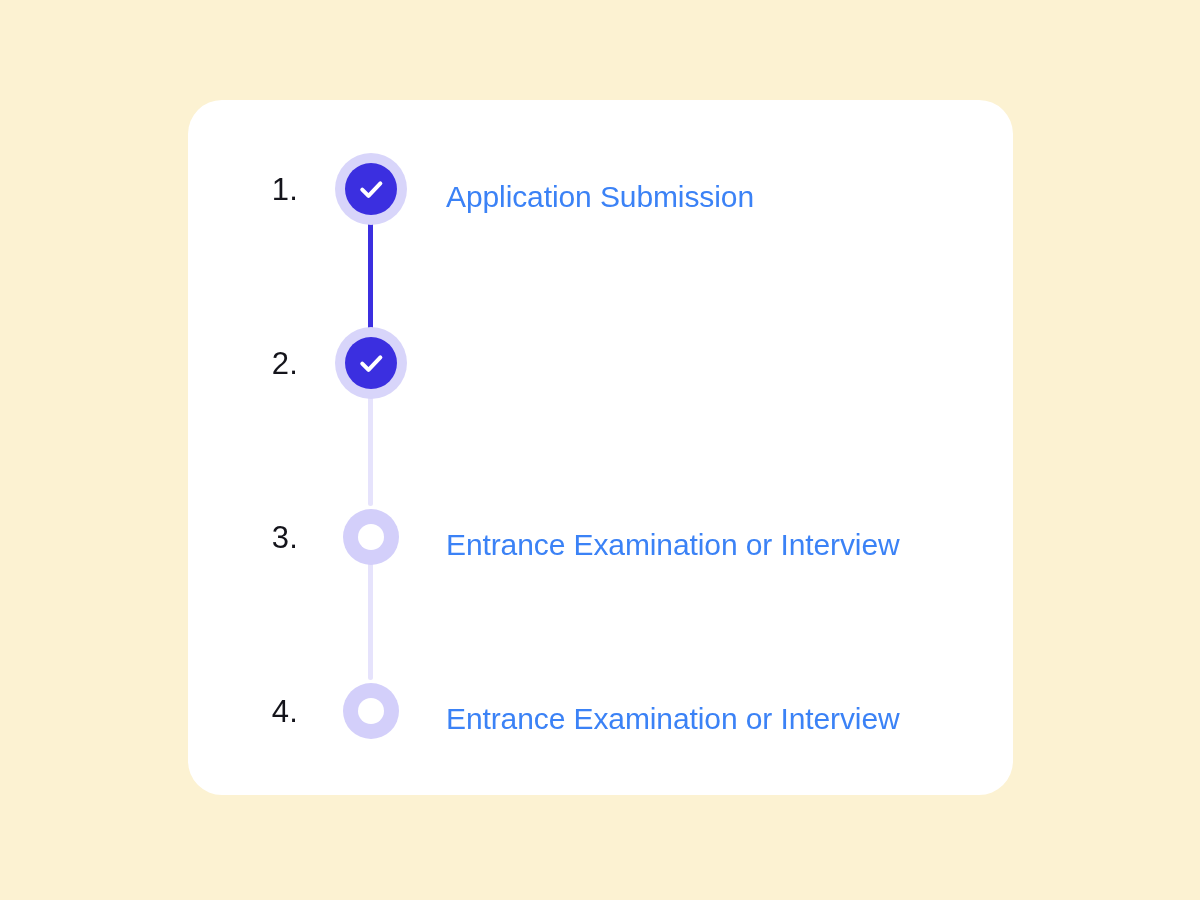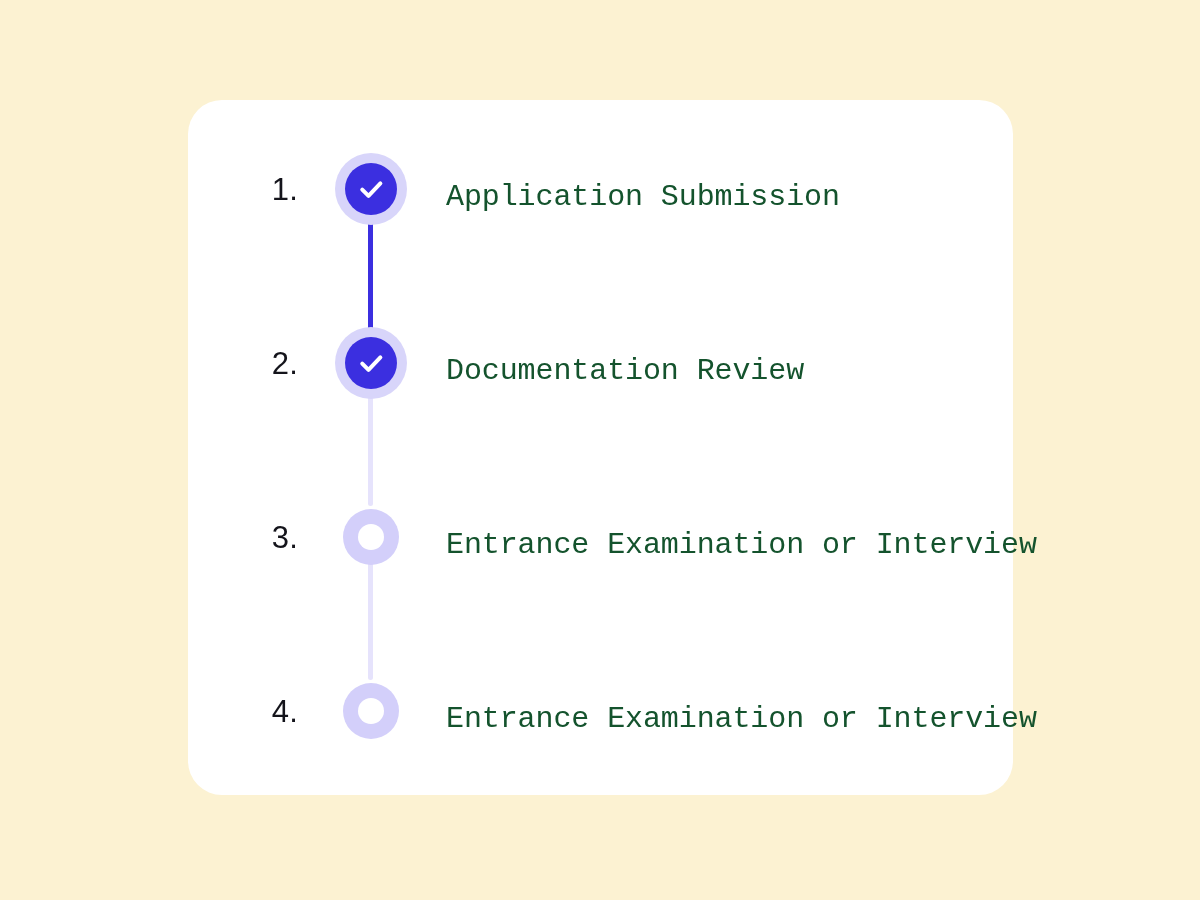--- a/index.html
+++ b/index.html
@@ -119,24 +119,24 @@
     border-radius: 50%;
     background: #FFFFFF;
   }
 
   
   .step-label {
     position: absolute;
     left: 258px;
     font-size: 30px;
     line-height: 1.2;
-    color: #14532d;
+    color: #3b82f6;
     letter-spacing: -0.1px;
     white-space: nowrap;
-    font-family: Liberation Mono, monospace;
+    font-family: Liberation Sans, sans-serif;
     margin-top: 16px;
   }
 
   
   .connector {
     position: absolute;
     left: 180px;
     width: 5px;
     z-index: 1;
     border-radius: 3px;
@@ -174,21 +174,20 @@
       <div class="step-row" data-index="1">
         <div class="step-number">2.</div>
         <div class="step-marker">
           <div class="marker-halo"></div>
           <div class="marker-disc">
             <svg class="marker-check" viewBox="0 0 24 24" fill="none" xmlns="http://www.w3.org/2000/svg">
               <path d="M5 12.5L10 17.5L19.5 7.5" stroke="#FFFFFF" stroke-width="3.2" stroke-linecap="round" stroke-linejoin="round"></path>
             </svg>
           </div>
         </div>
-        <div class="step-label">Documentation Review</div>
       </div>
 
       <div class="step-row" data-index="2">
         <div class="step-number">3.</div>
         <div class="step-marker">
           <div class="marker-ring">
             <div class="marker-ring-hole"></div>
           </div>
         </div>
         <div class="step-label">Entrance Examination or Interview</div>

